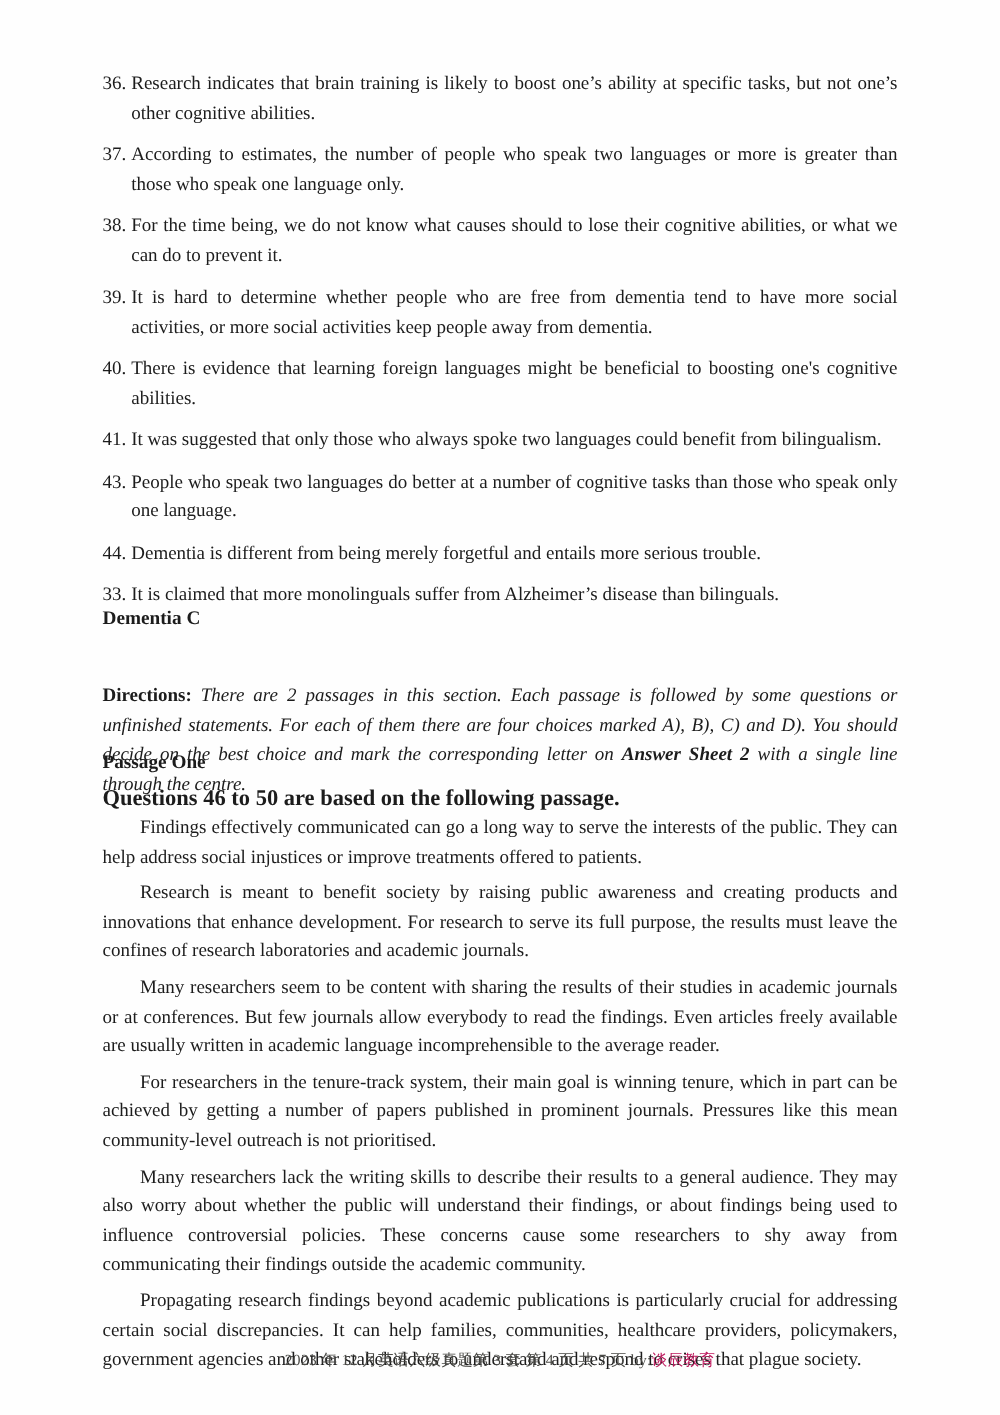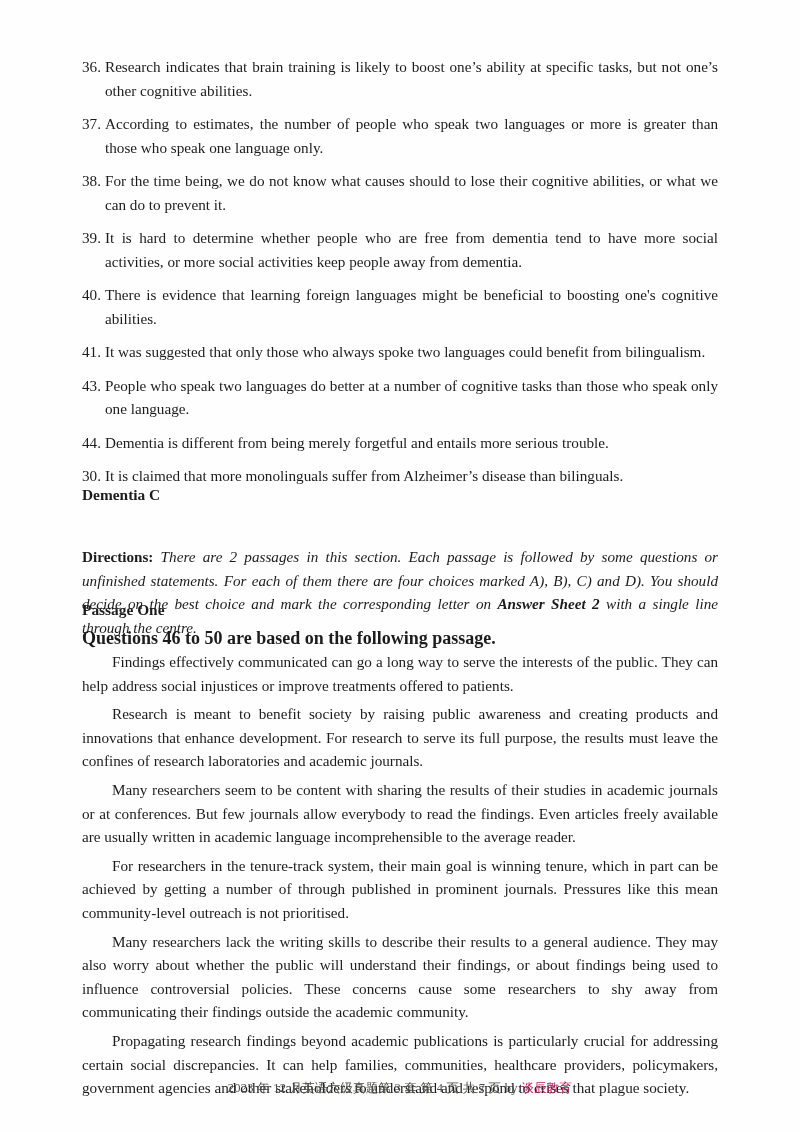--- a/index.html
+++ b/index.html
@@ -177,40 +177,40 @@
       <span class="num">43.</span>
       <span class="txt">People who speak two languages do better at a number of cognitive tasks than those who speak only one language.</span>
     </div>
 
     <div class="stmt">
       <span class="num">44.</span>
       <span class="txt">Dementia is different from being merely forgetful and entails more serious trouble.</span>
     </div>
 
     <div class="stmt">
-      <span class="num">30.</span>
+      <span class="num">33.</span>
       <span class="txt">It is claimed that more monolinguals suffer from Alzheimer’s disease than bilinguals.</span>
     </div>
 
   </div>
 
   <div class="section-block">
     <div class="section-title">Dementia C</div>
     <div class="directions"><span class="lead">Directions:</span><span> There are 2 passages in this section. Each passage is followed by some questions or unfinished statements. For each of them there are four choices marked A), B), C) and D). You should decide on the best choice and mark the corresponding letter on </span><span class="sheet">Answer Sheet 2</span><span> with a single line through the centre.</span></div>
   </div>
 
   <div class="passage-head">
     <div class="passage-label">Passage One</div>
     <div class="questions-line">Questions 46 to 50 are based on the following passage.</div>
   </div>
 
   <div class="passage-body">
     <p class="para">Findings effectively communicated can go a long way to serve the interests of the public. They can help address social injustices or improve treatments offered to patients.</p>
     <p class="para">Research is meant to benefit society by raising public awareness and creating products and innovations that enhance development. For research to serve its full purpose, the results must leave the confines of research laboratories and academic journals.</p>
     <p class="para">Many researchers seem to be content with sharing the results of their studies in academic journals or at conferences. But few journals allow everybody to read the findings. Even articles freely available are usually written in academic language incomprehensible to the average reader.</p>
-    <p class="para">For researchers in the tenure-track system, their main goal is winning tenure, which in part can be achieved by getting a number of through published in prominent journals. Pressures like this mean community-level outreach is not prioritised.</p>
+    <p class="para">For researchers in the tenure-track system, their main goal is winning tenure, which in part can be achieved by getting a number of papers published in prominent journals. Pressures like this mean community-level outreach is not prioritised.</p>
     <p class="para">Many researchers lack the writing skills to describe their results to a general audience. They may also worry about whether the public will understand their findings, or about findings being used to influence controversial policies. These concerns cause some researchers to shy away from communicating their findings outside the academic community.</p>
     <p class="para">Propagating research findings beyond academic publications is particularly crucial for addressing certain social discrepancies. It can help families, communities, healthcare providers, policymakers, government agencies and other stakeholders to understand and respond to crises that plague society.</p>
   </div>
 
   <div class="footer"><span>2023 年 12 月英语六级真题第 3 套  第  4  页  共  7  页  by:</span><span class="watermark">谈辰教育</span></div>
 
 </div>
 
 </body></html>

